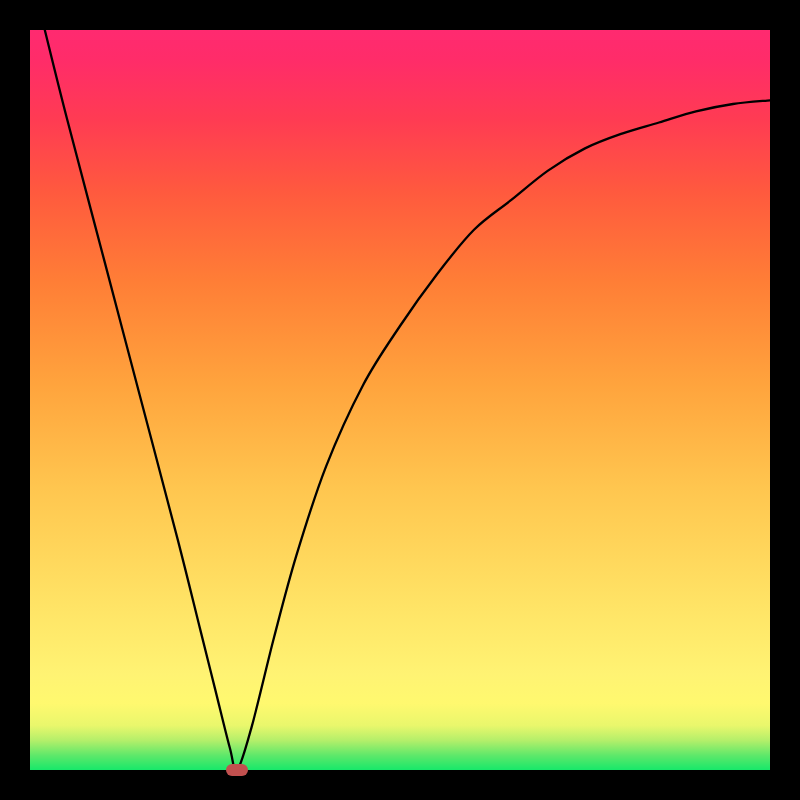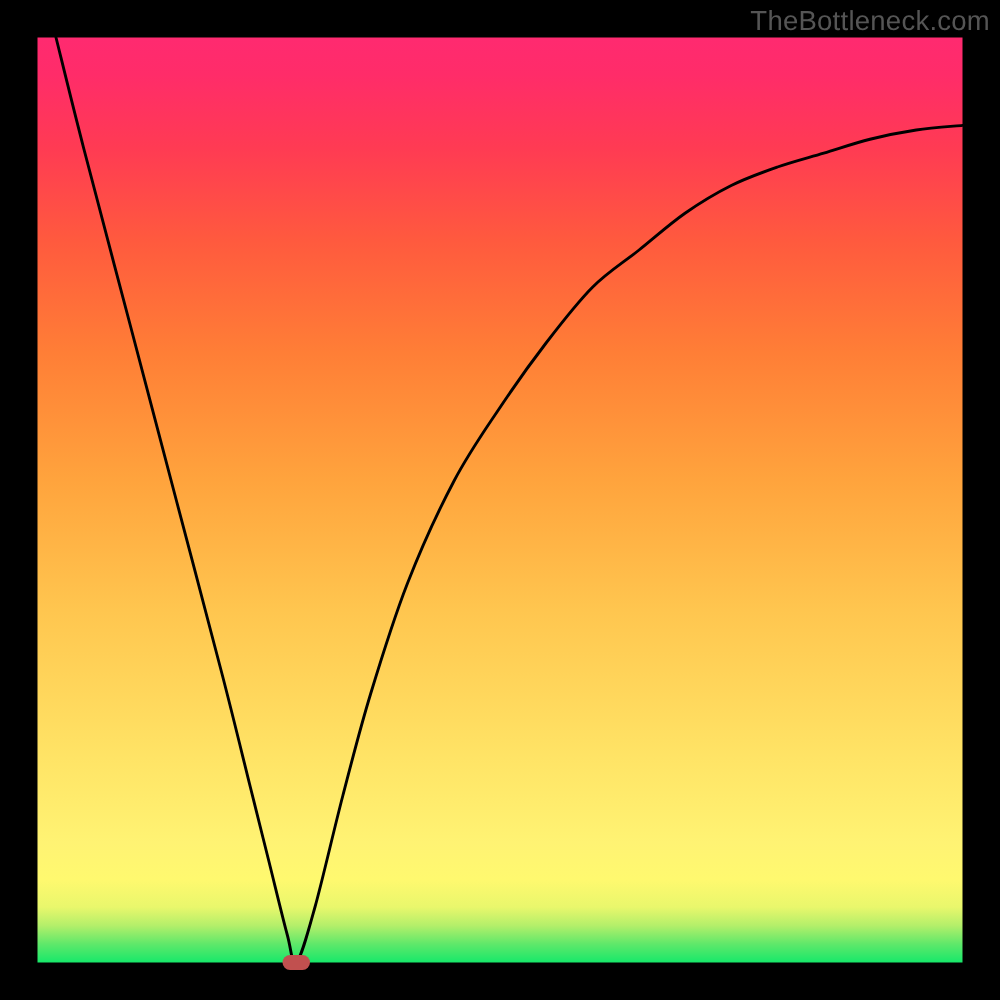--- a/index.html
+++ b/index.html
@@ -78,14 +78,13 @@
 </head>
 <body>
 
 <div class="frame">
   <div class="plot">
     <svg class="curve" viewBox="0 0 740 740">
       <path id="curve-path" d="M 14.80 0.00 C 18.50 14.80, 27.13 50.57, 37.00 88.80 C 46.87 127.03, 61.67 182.53, 74.00 229.40 C 86.33 276.27, 98.67 323.13, 111.00 370.00 C 123.33 416.87, 138.13 472.37, 148.00 510.60 C 157.87 548.83, 164.03 574.73, 170.20 599.40 C 176.37 624.07, 180.07 638.87, 185.00 658.60 C 189.93 678.33, 196.10 704.23, 199.80 717.80 C 203.50 731.37, 203.50 743.70, 207.20 740.00 C 210.90 736.30, 215.83 717.80, 222.00 695.60 C 228.17 673.40, 236.80 635.17, 244.20 606.80 C 251.60 578.43, 257.77 553.77, 266.40 525.40 C 275.03 497.03, 284.90 464.97, 296.00 436.60 C 307.10 408.23, 320.67 378.63, 333.00 355.20 C 345.33 331.77, 357.67 314.50, 370.00 296.00 C 382.33 277.50, 394.67 260.23, 407.00 244.20 C 419.33 228.17, 431.67 212.13, 444.00 199.80 C 456.33 187.47, 468.67 180.07, 481.00 170.20 C 493.33 160.33, 505.67 149.23, 518.00 140.60 C 530.33 131.97, 542.67 124.57, 555.00 118.40 C 567.33 112.23, 579.67 107.92, 592.00 103.60 C 604.33 99.28, 616.67 96.20, 629.00 92.50 C 641.33 88.80, 653.67 84.48, 666.00 81.40 C 678.33 78.32, 690.67 75.85, 703.00 74.00 C 715.33 72.15, 733.83 70.92, 740.00 70.30"></path>
     </svg>
     <div class="marker" id="min-marker" style="left: 207.2px; top: 740px;"></div>
   </div>
-  <div class="watermark">TheBottleneck.com</div>
 </div>
 
 </body></html>

